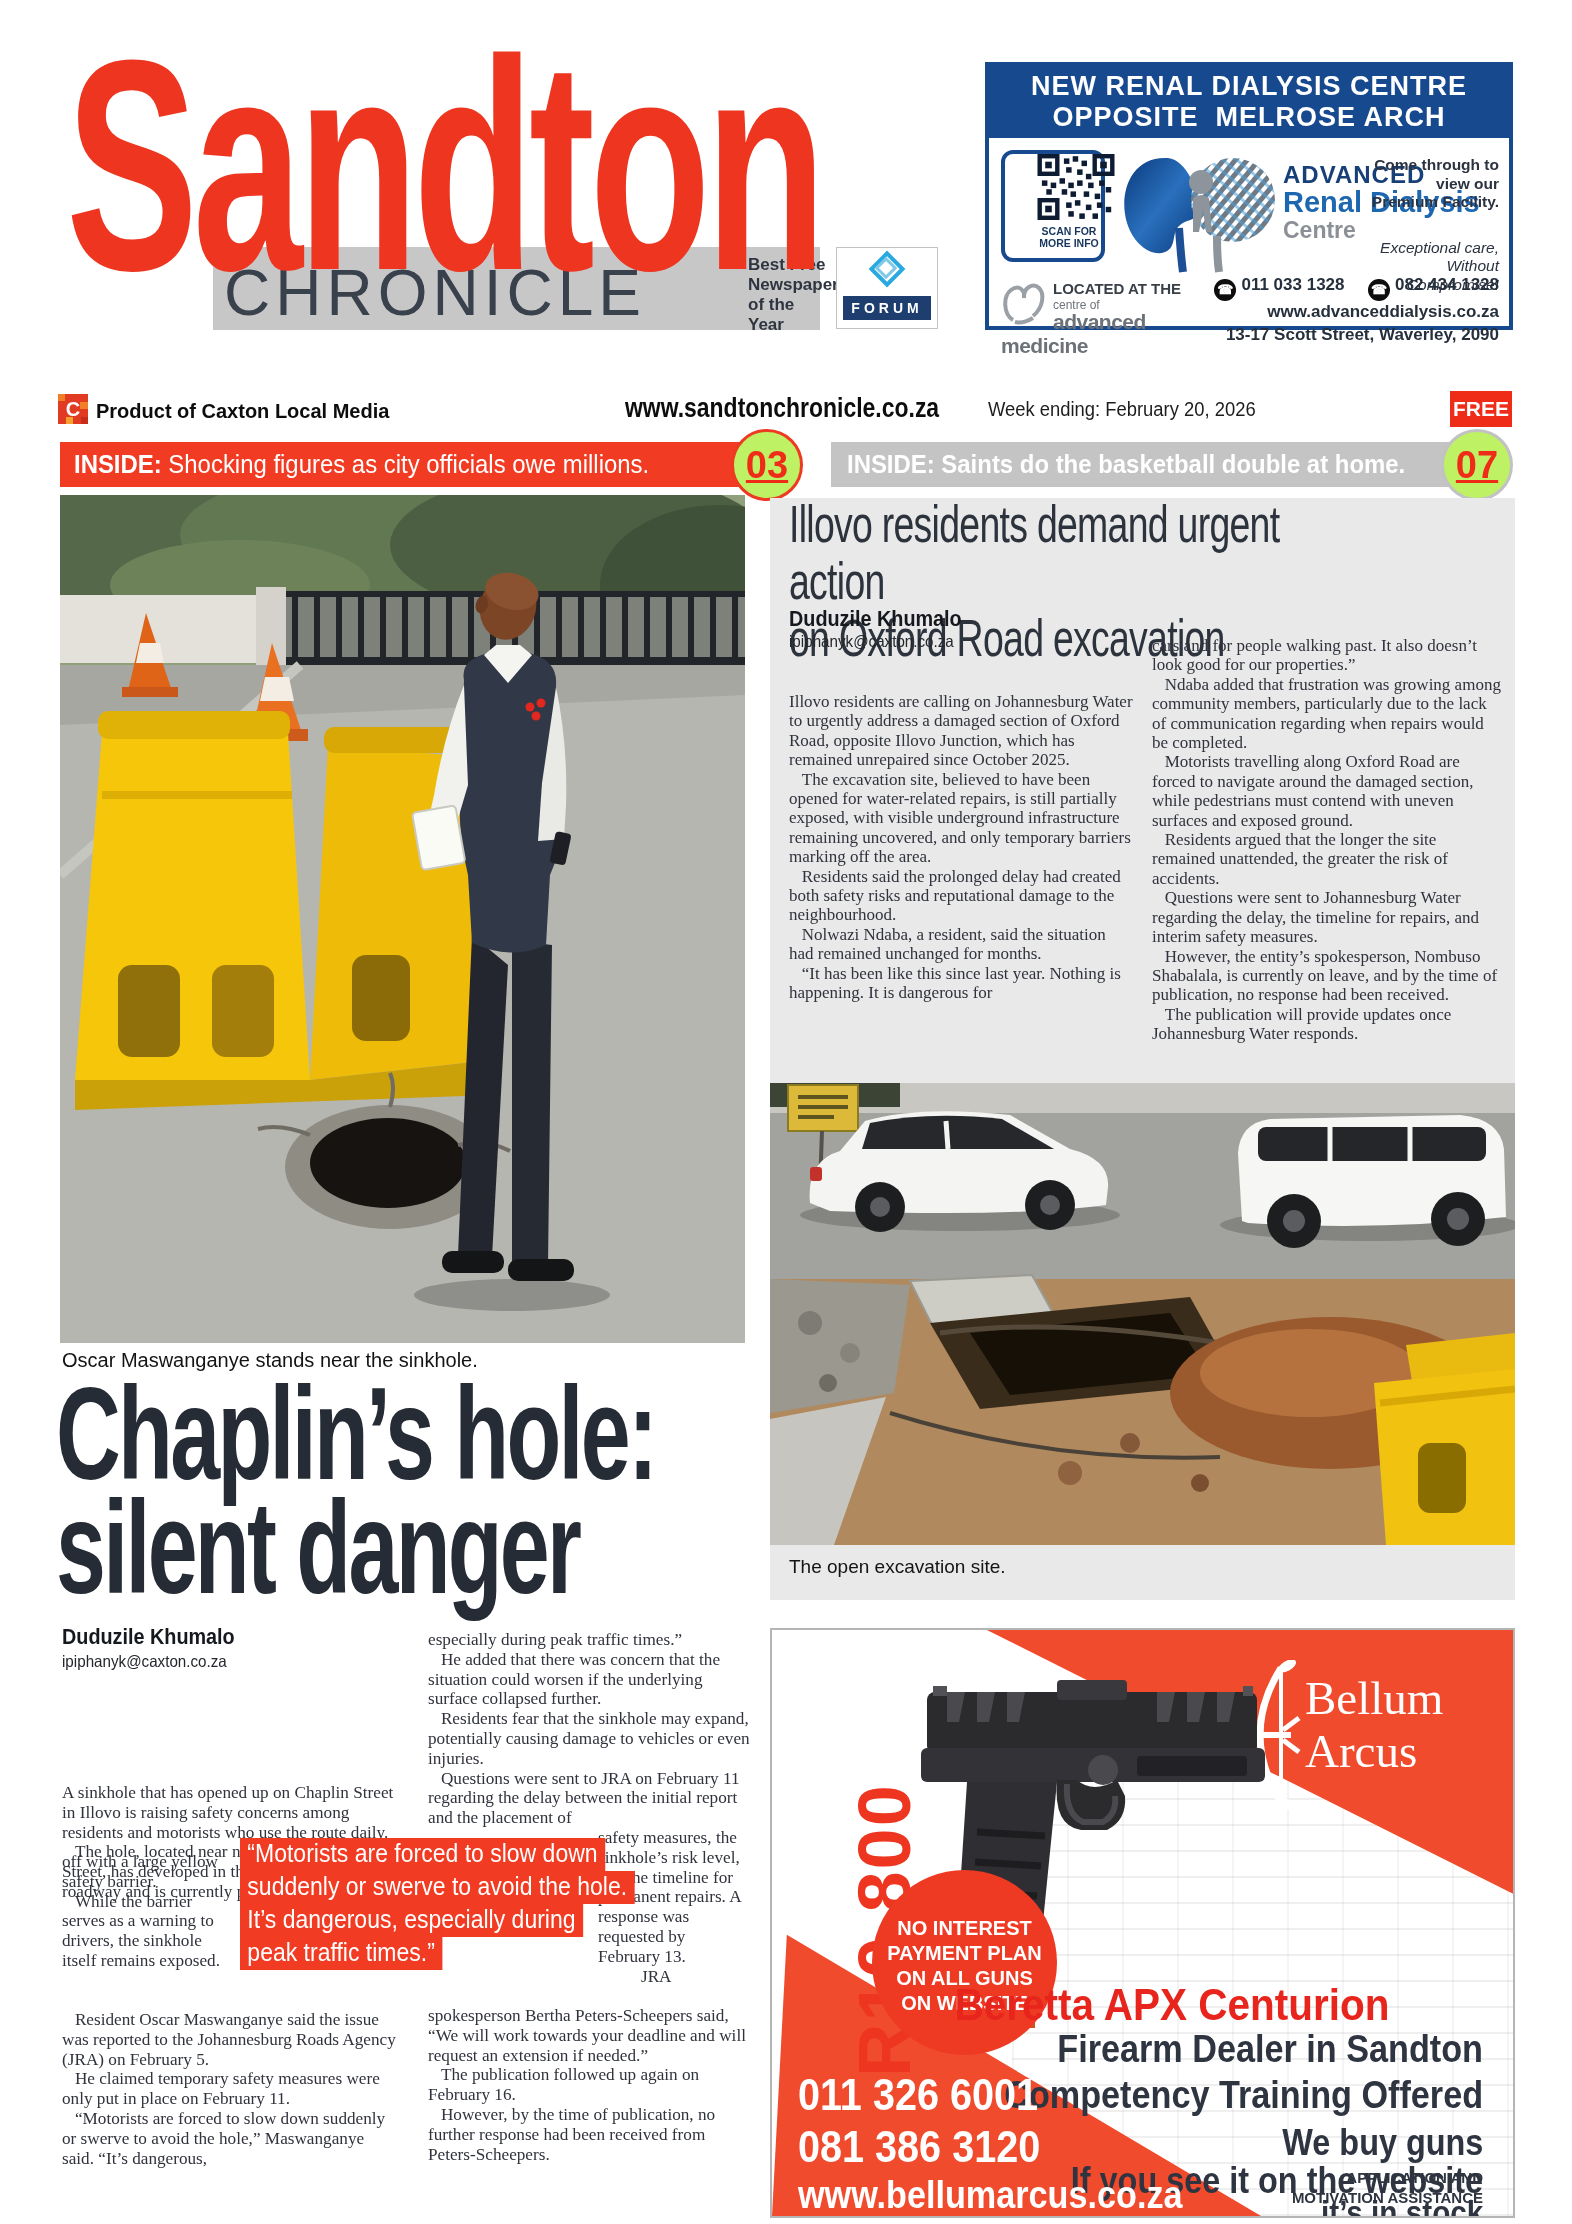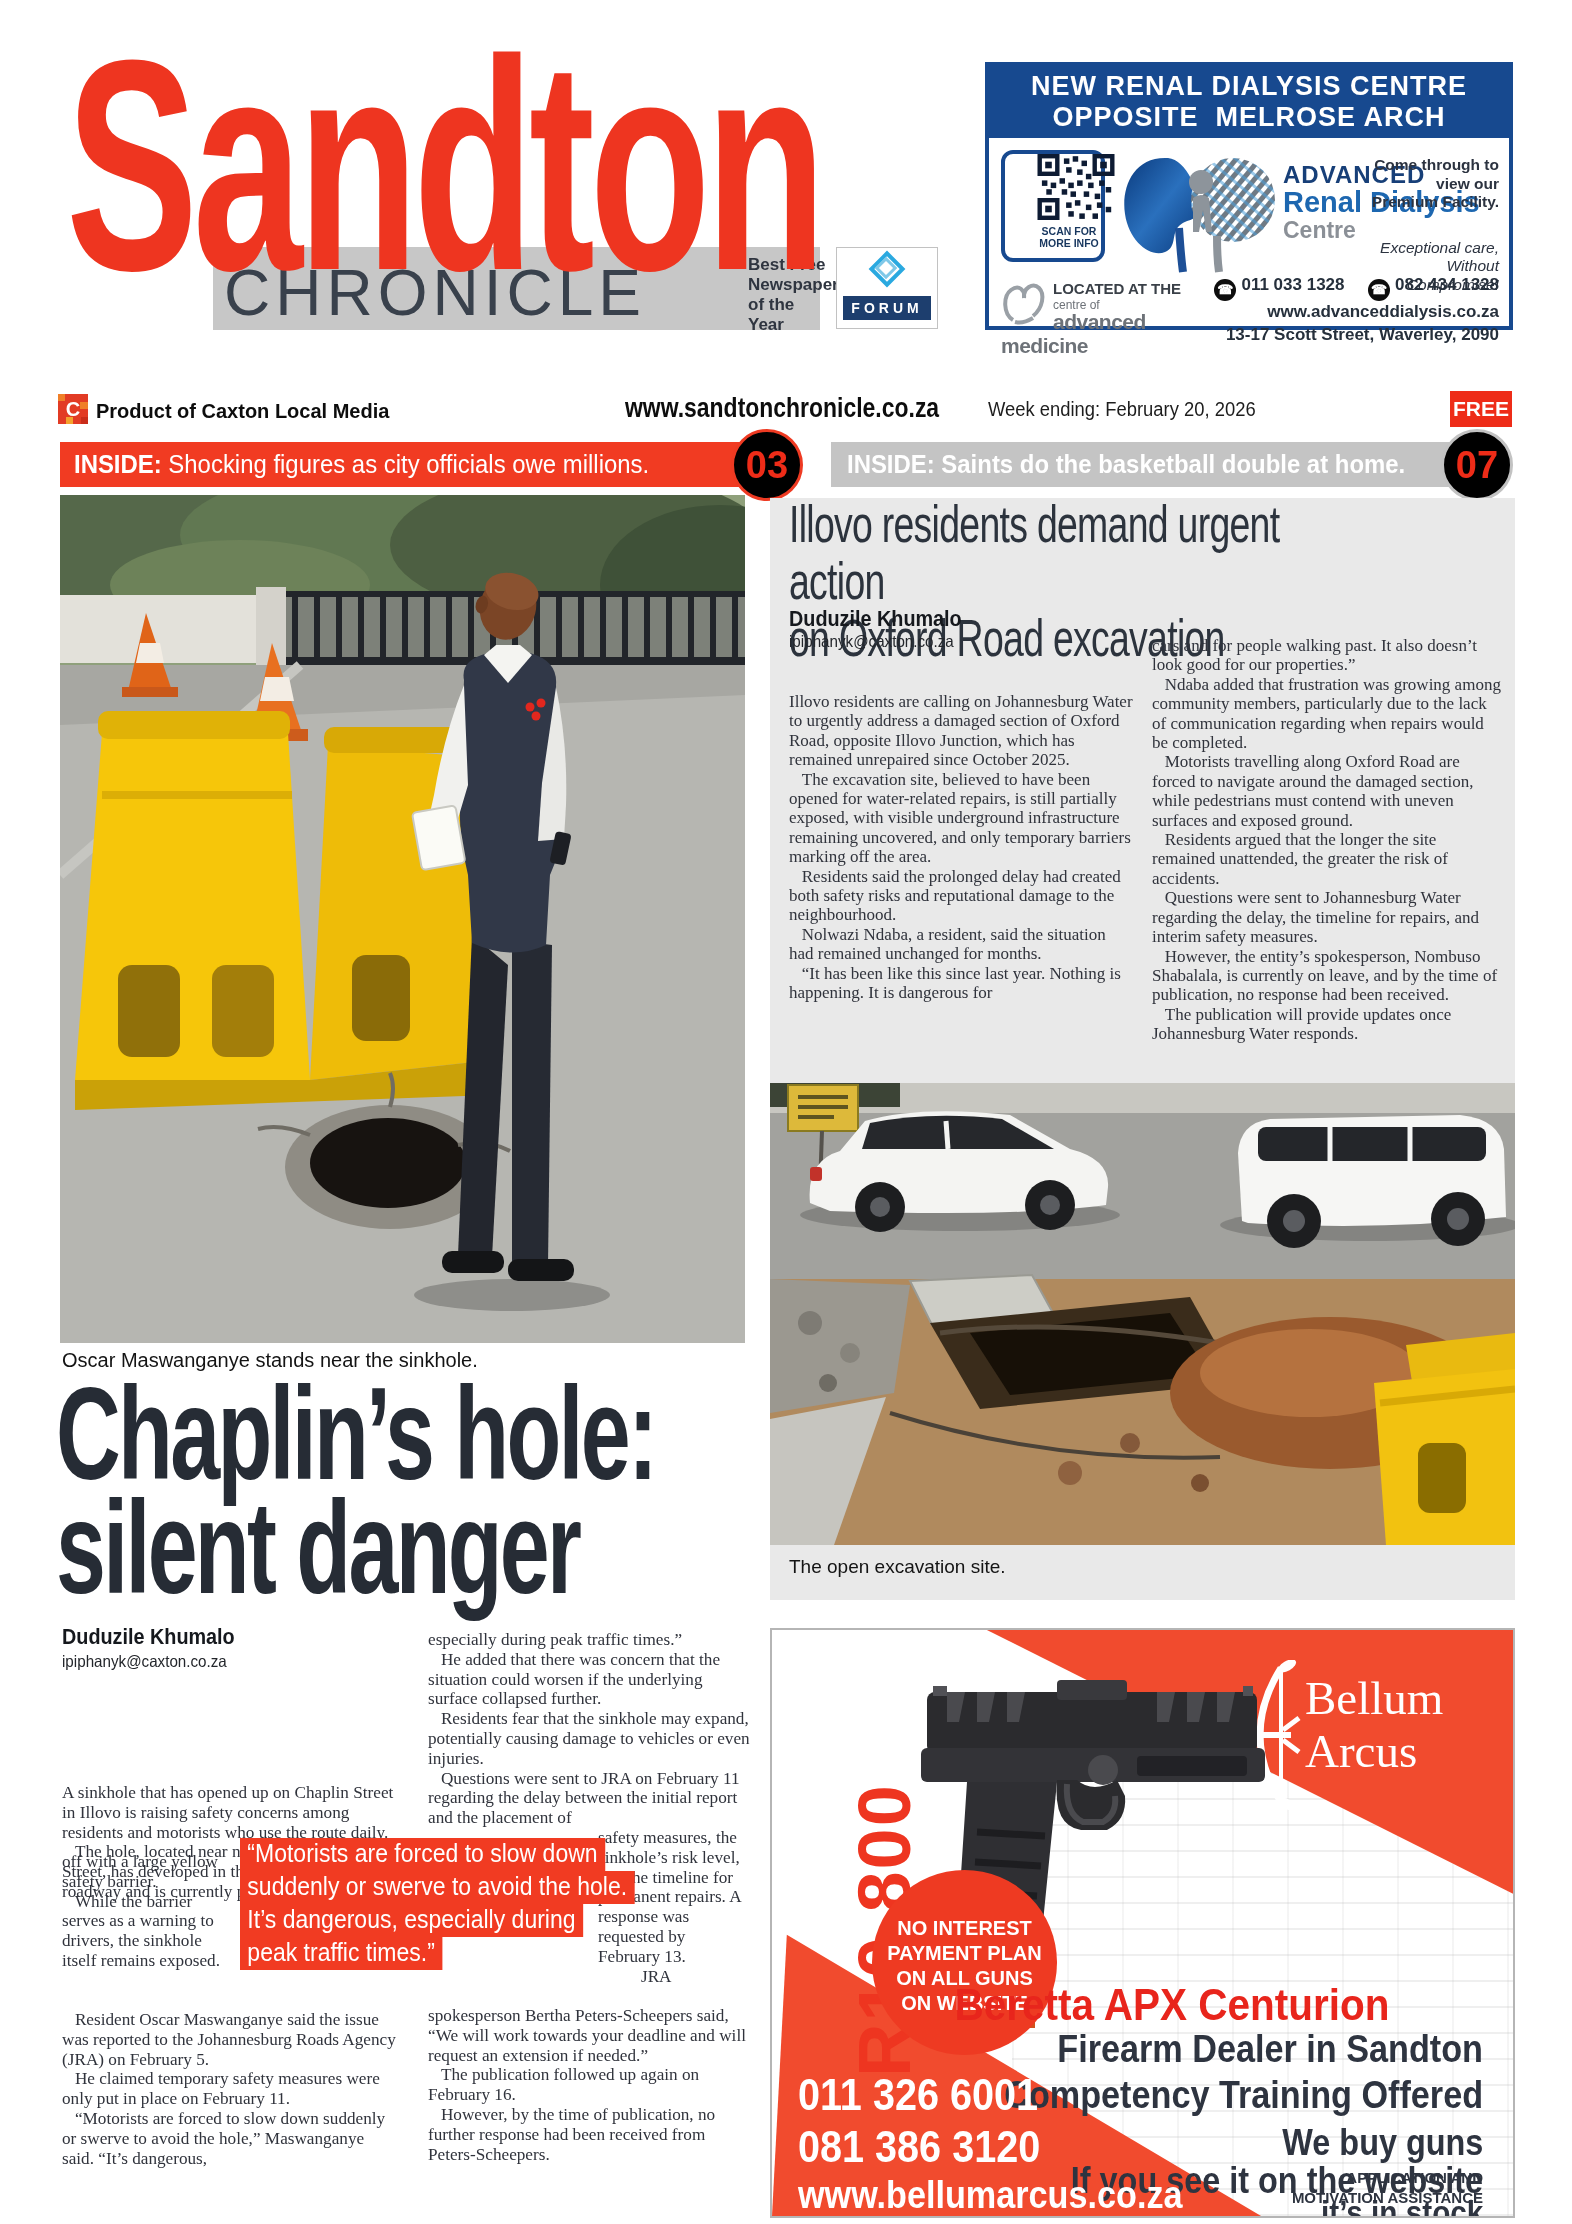--- a/index.html
+++ b/index.html
@@ -48,22 +48,22 @@
   #product{left:96px;top:400px;font-size:20px;font-weight:bold;color:#0d0d0d;}
   #site{left:625px;top:393px;font-size:27px;font-weight:bold;color:#0d0d0d;transform:scaleX(.85);}
   #week{left:988px;top:398px;font-size:20px;color:#1d1d1d;transform:scaleX(.92);}
   #free{left:1450px;top:391px;width:62px;height:36px;background:#ee2c18;color:#fff;font-weight:bold;
         font-size:21px;text-align:center;line-height:36px;}
 
   
   #ins-red{left:60px;top:442px;width:700px;height:45px;background:#f13b22;color:#fff;font-size:26px;
            line-height:45px;padding-left:14px;box-sizing:border-box;transform-origin:0 0;}
   #ins-red .txt,#ins-gray .txt{display:inline-block;transform:scaleX(.92);transform-origin:0 50%;white-space:nowrap;}
-  .pgcirc{width:72px;height:72px;border-radius:50%;background:#000000;box-sizing:border-box;text-align:center;
-          font-weight:bold;font-size:38px;color:#ee2c18;line-height:66px;}
+  .pgcirc{width:72px;height:72px;border-radius:50%;background:#bef264;box-sizing:border-box;text-align:center;
+          font-weight:bold;font-size:38px;color:#ee2c18;line-height:66px;text-decoration:underline;}
   #pg03{left:731px;top:429px;border:3px solid #ee3a22;}
   #pg07{left:1441px;top:429px;border:3px solid #c2c2c2;}
   #ins-gray{left:831px;top:442px;width:634px;height:45px;background:#c4c4c4;color:#fff;font-size:26px;
             font-weight:bold;line-height:45px;padding-left:16px;box-sizing:border-box;}
 
   
   #photo1{left:60px;top:495px;width:685px;height:848px;}
   #cap1{left:62px;top:1349px;font-size:20px;color:#141414;}
   .bigline{font-weight:bold;color:#262c35;font-size:132px;line-height:1;letter-spacing:-4px;
            transform:scaleX(.68);transform-origin:0 0;white-space:nowrap;}

